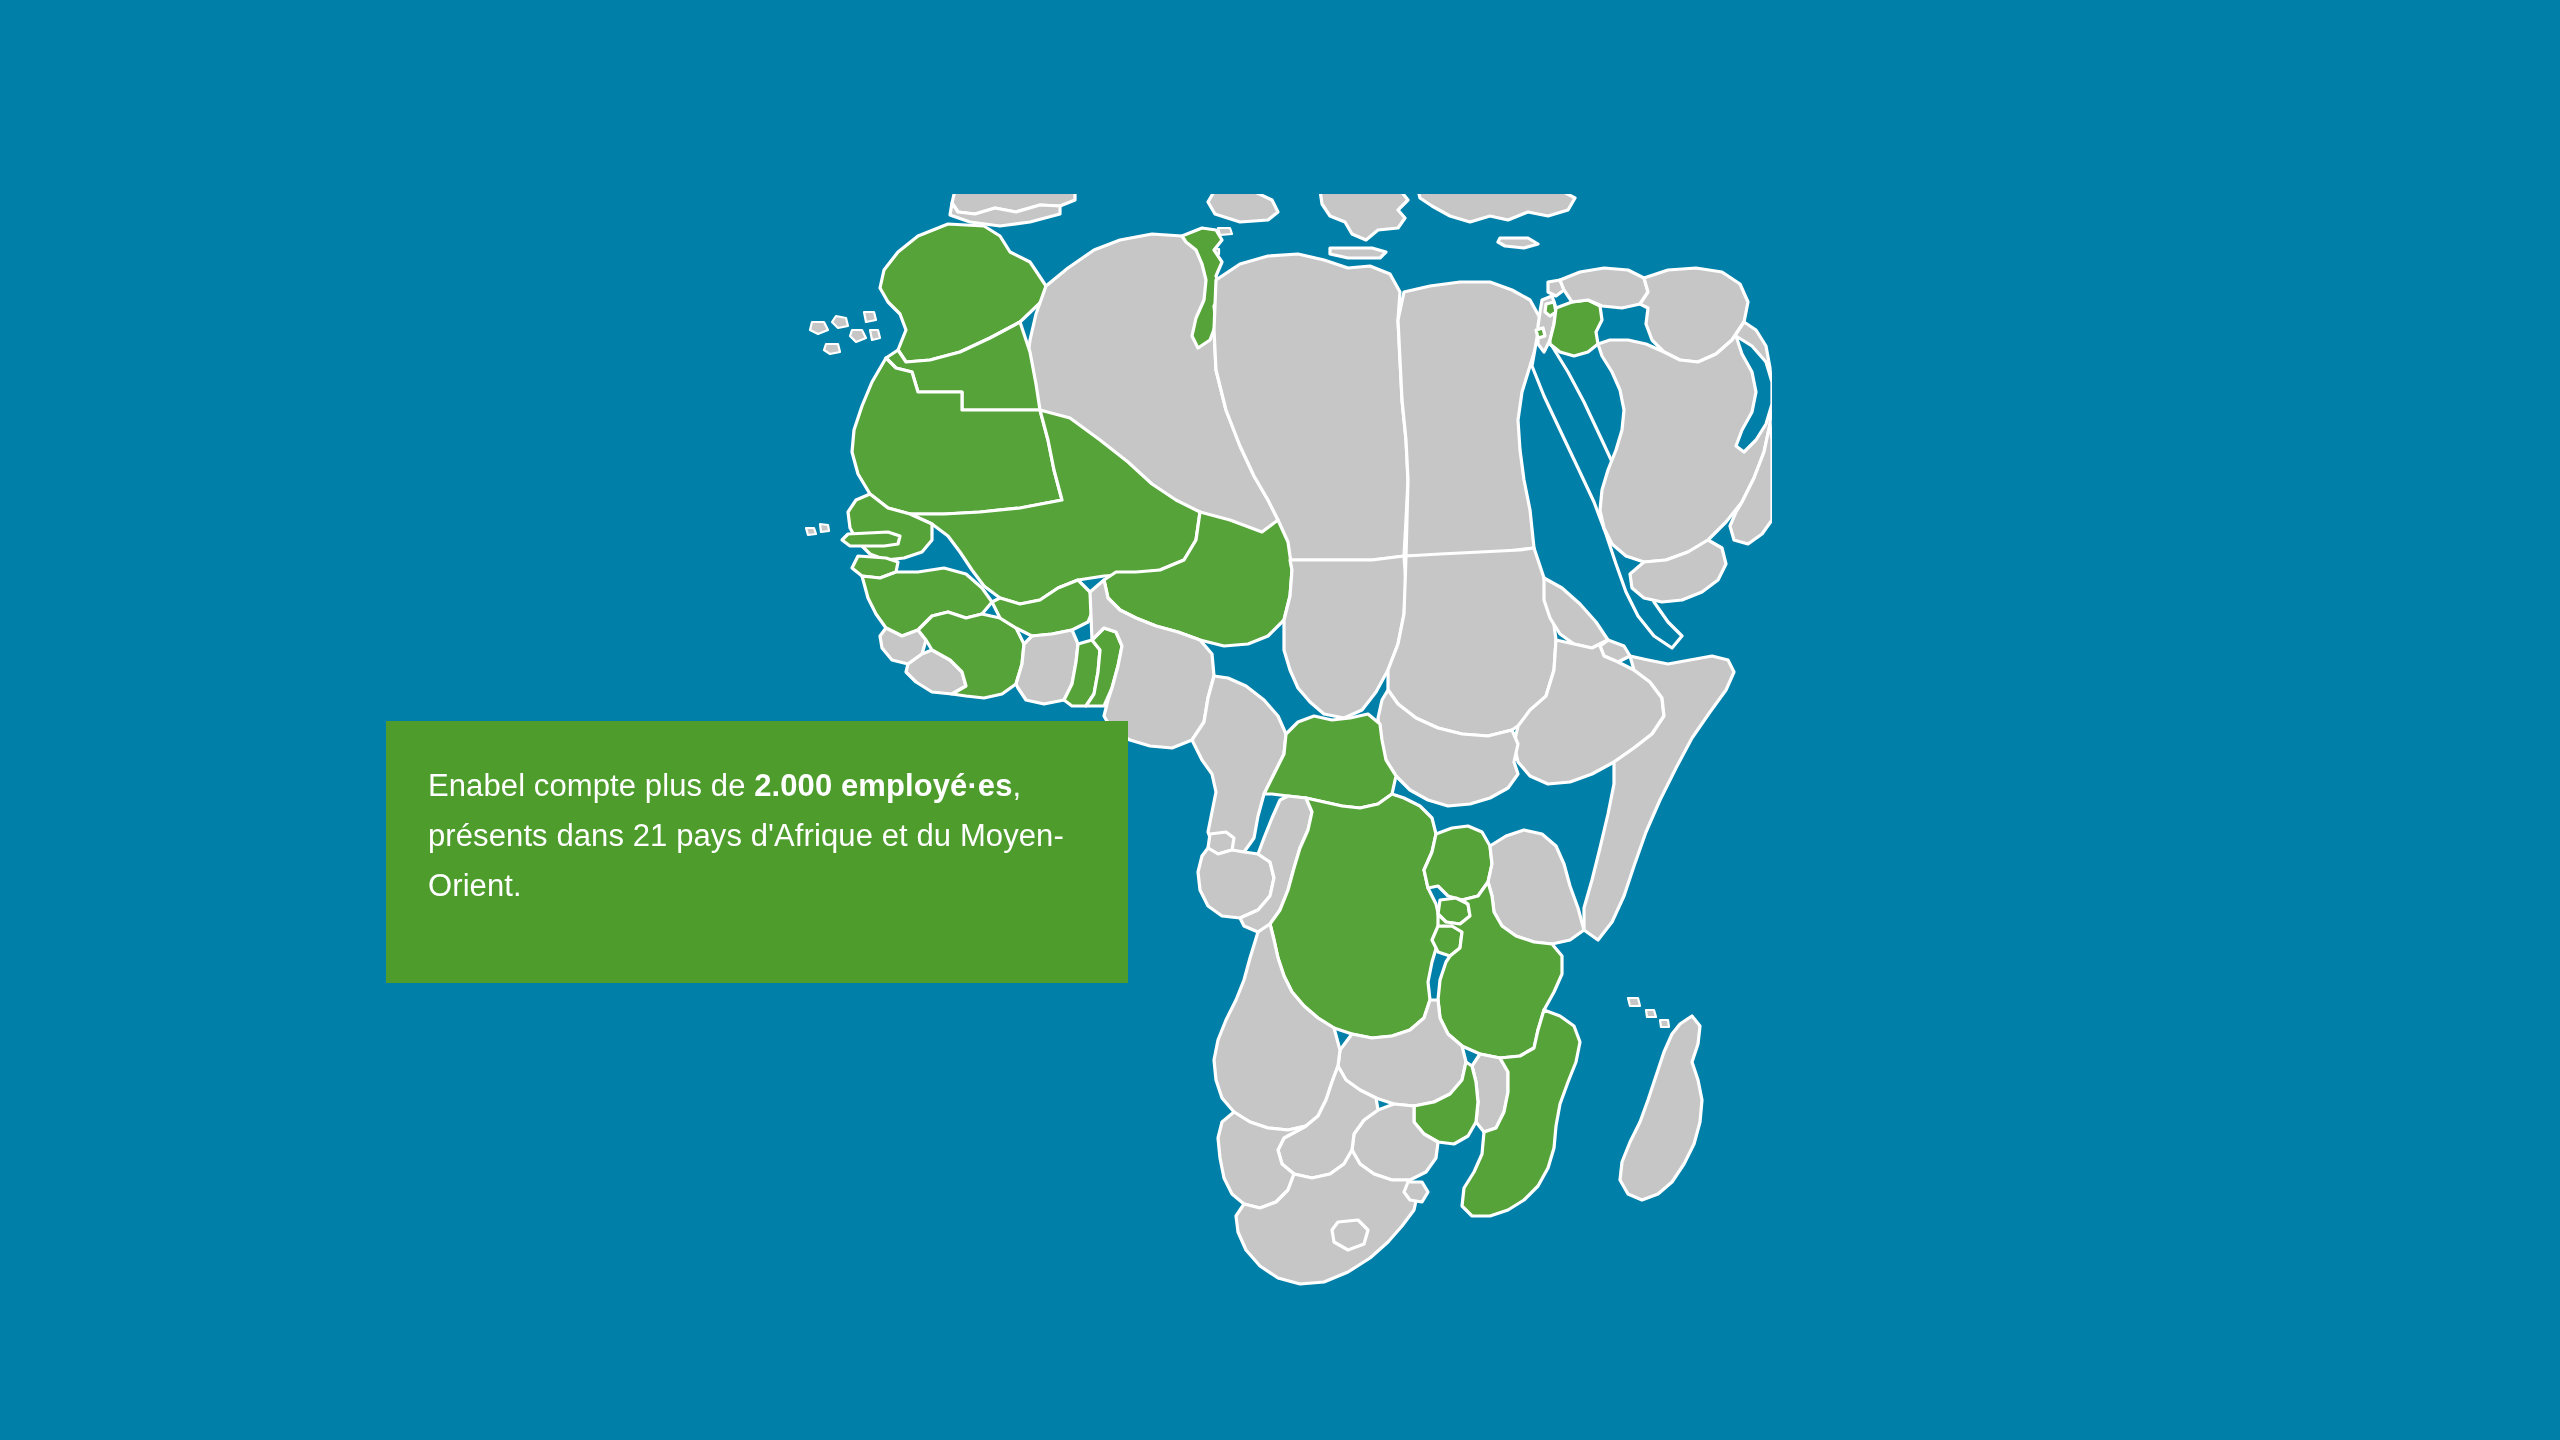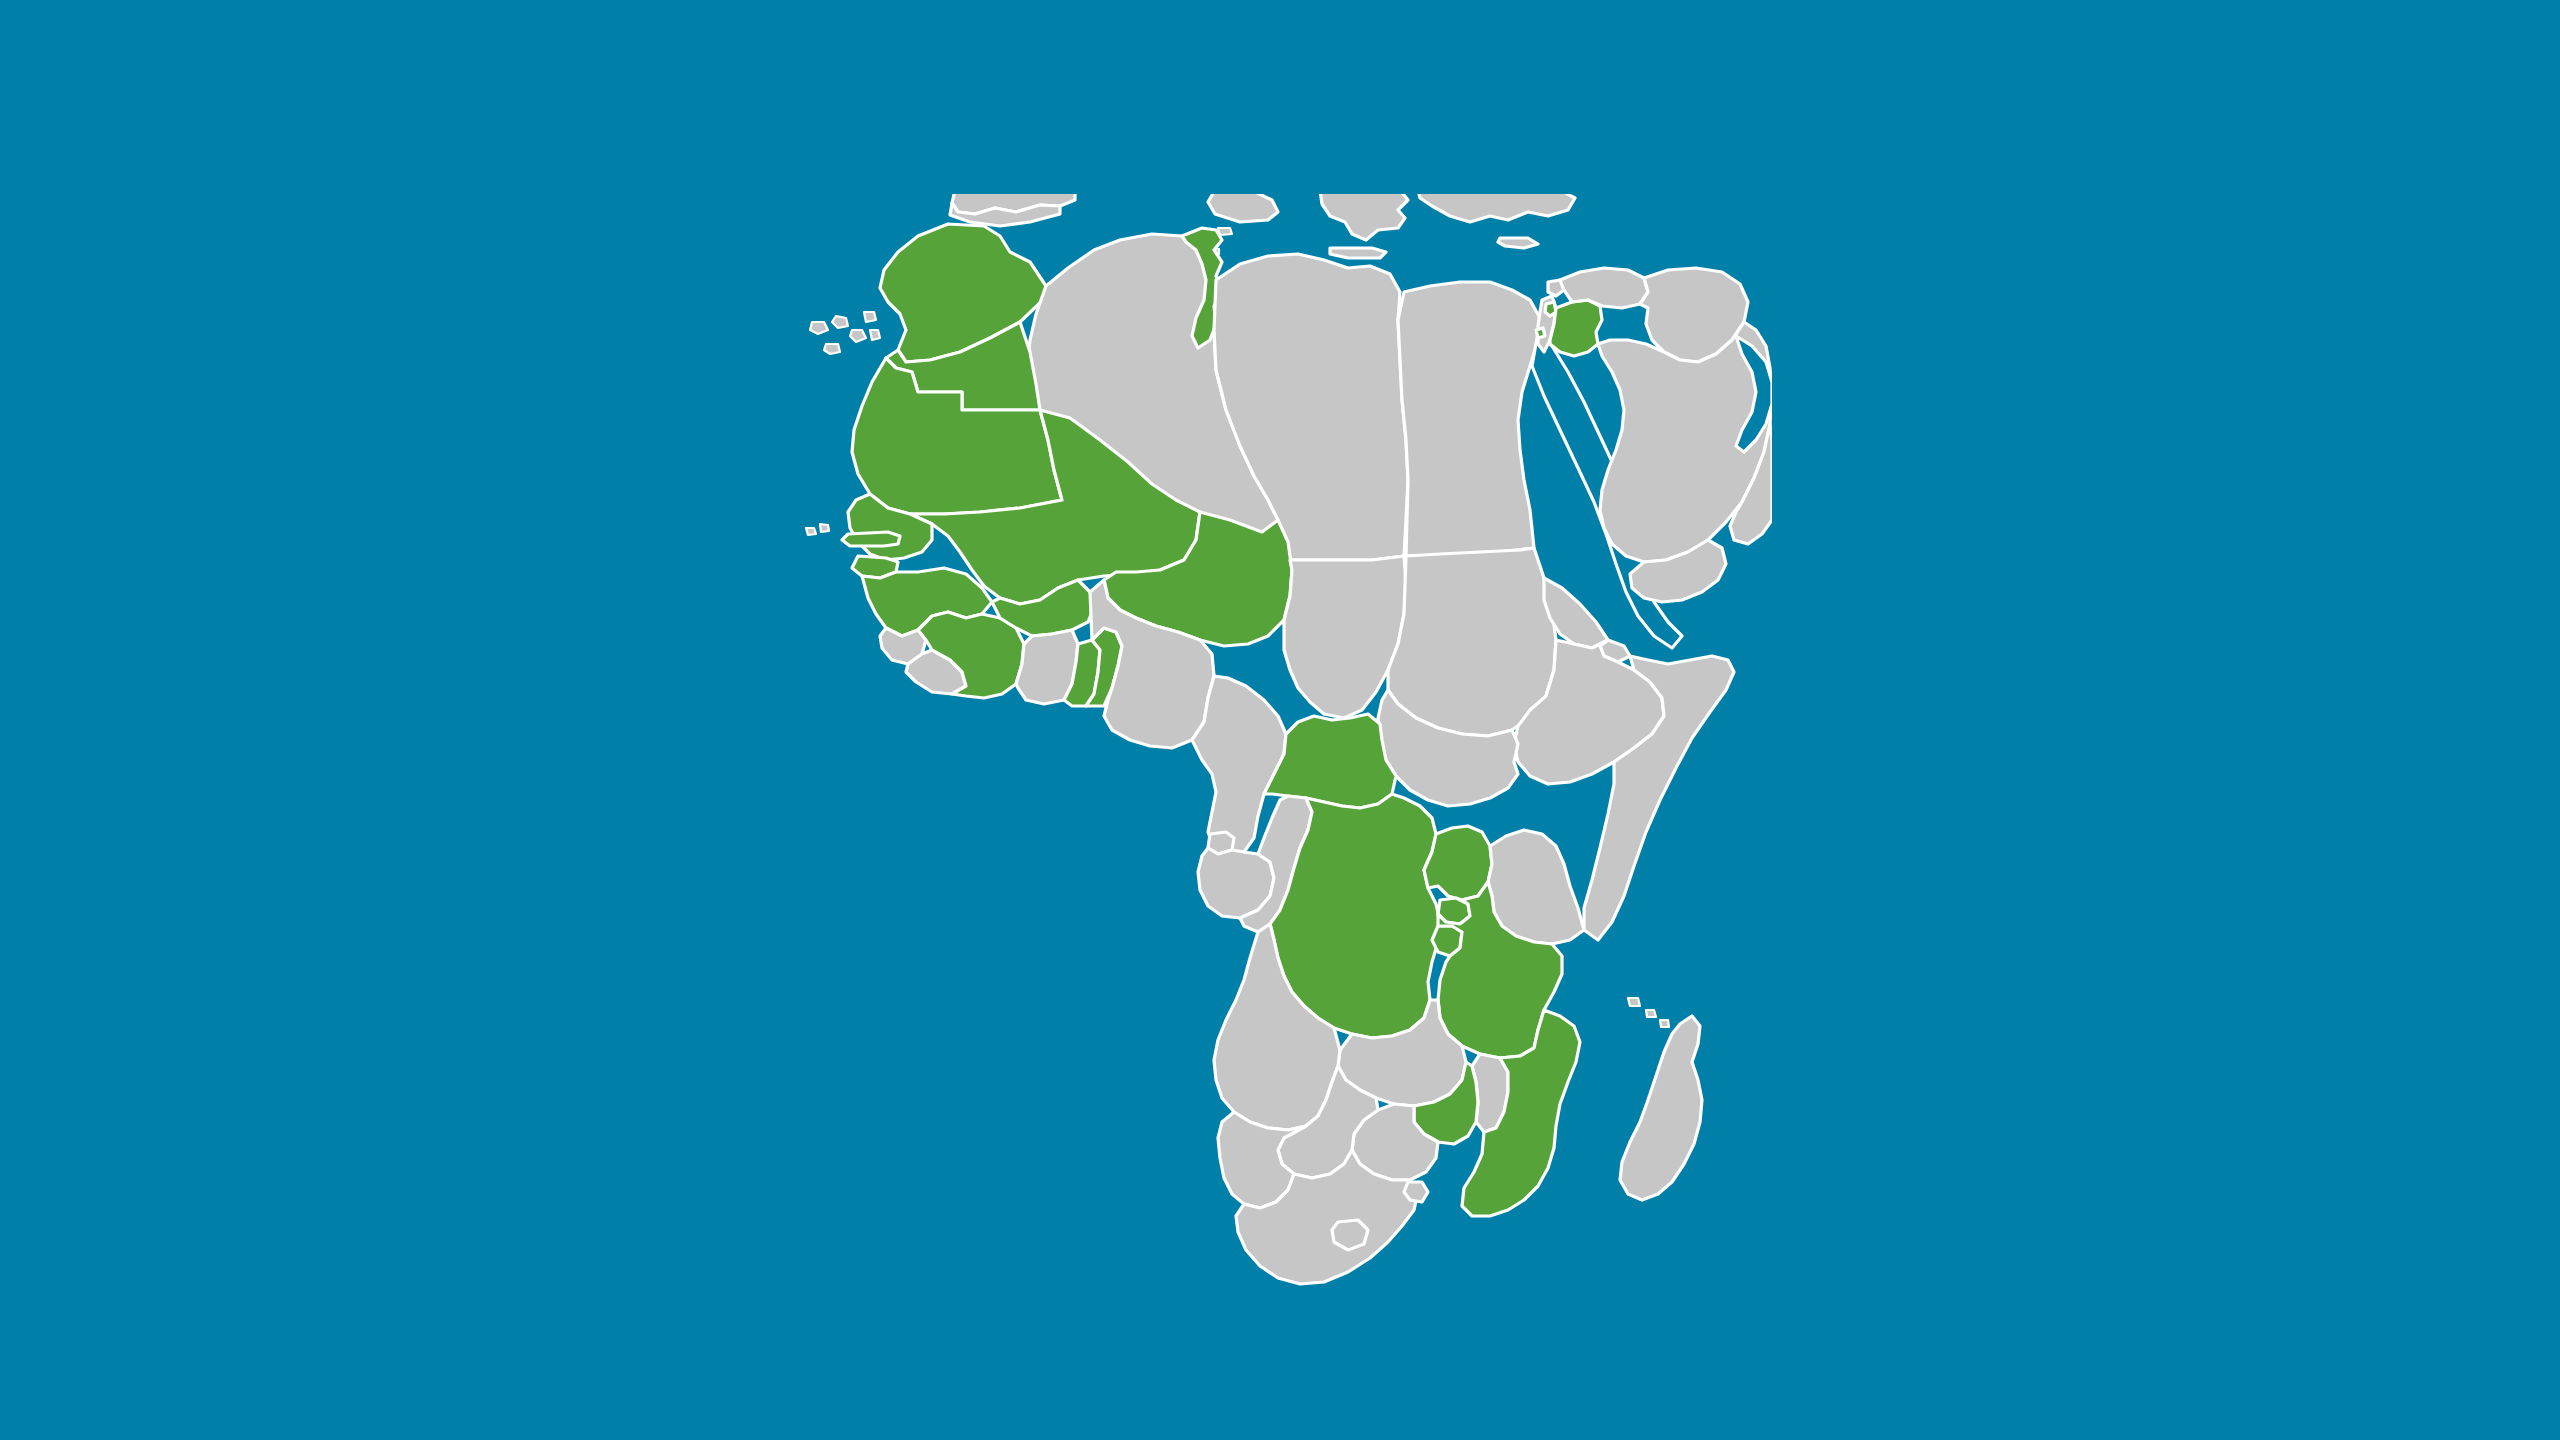--- a/index.html
+++ b/index.html
@@ -160,14 +160,17 @@
         <path class="isle" d="M864,312 L874,312 L876,320 L866,322 Z"></path>
         <path class="isle" d="M870,330 L878,330 L880,338 L872,340 Z"></path>
       </g>
       <g>
         <path class="isle" d="M806,528 L814,528 L816,534 L808,535 Z"></path>
         <path class="isle" d="M820,524 L828,525 L829,531 L821,532 Z"></path>
       </g>
     </svg>
   </div>
 
+  <div id="caption-box">
+    <p id="caption-text"><span>Enabel compte plus de </span><b>2.000 employé·es</b><span>, présents dans 21 pays d'Afrique et du Moyen-Orient.</span></p>
+  </div>
 
 </div>
 
 </body></html>

